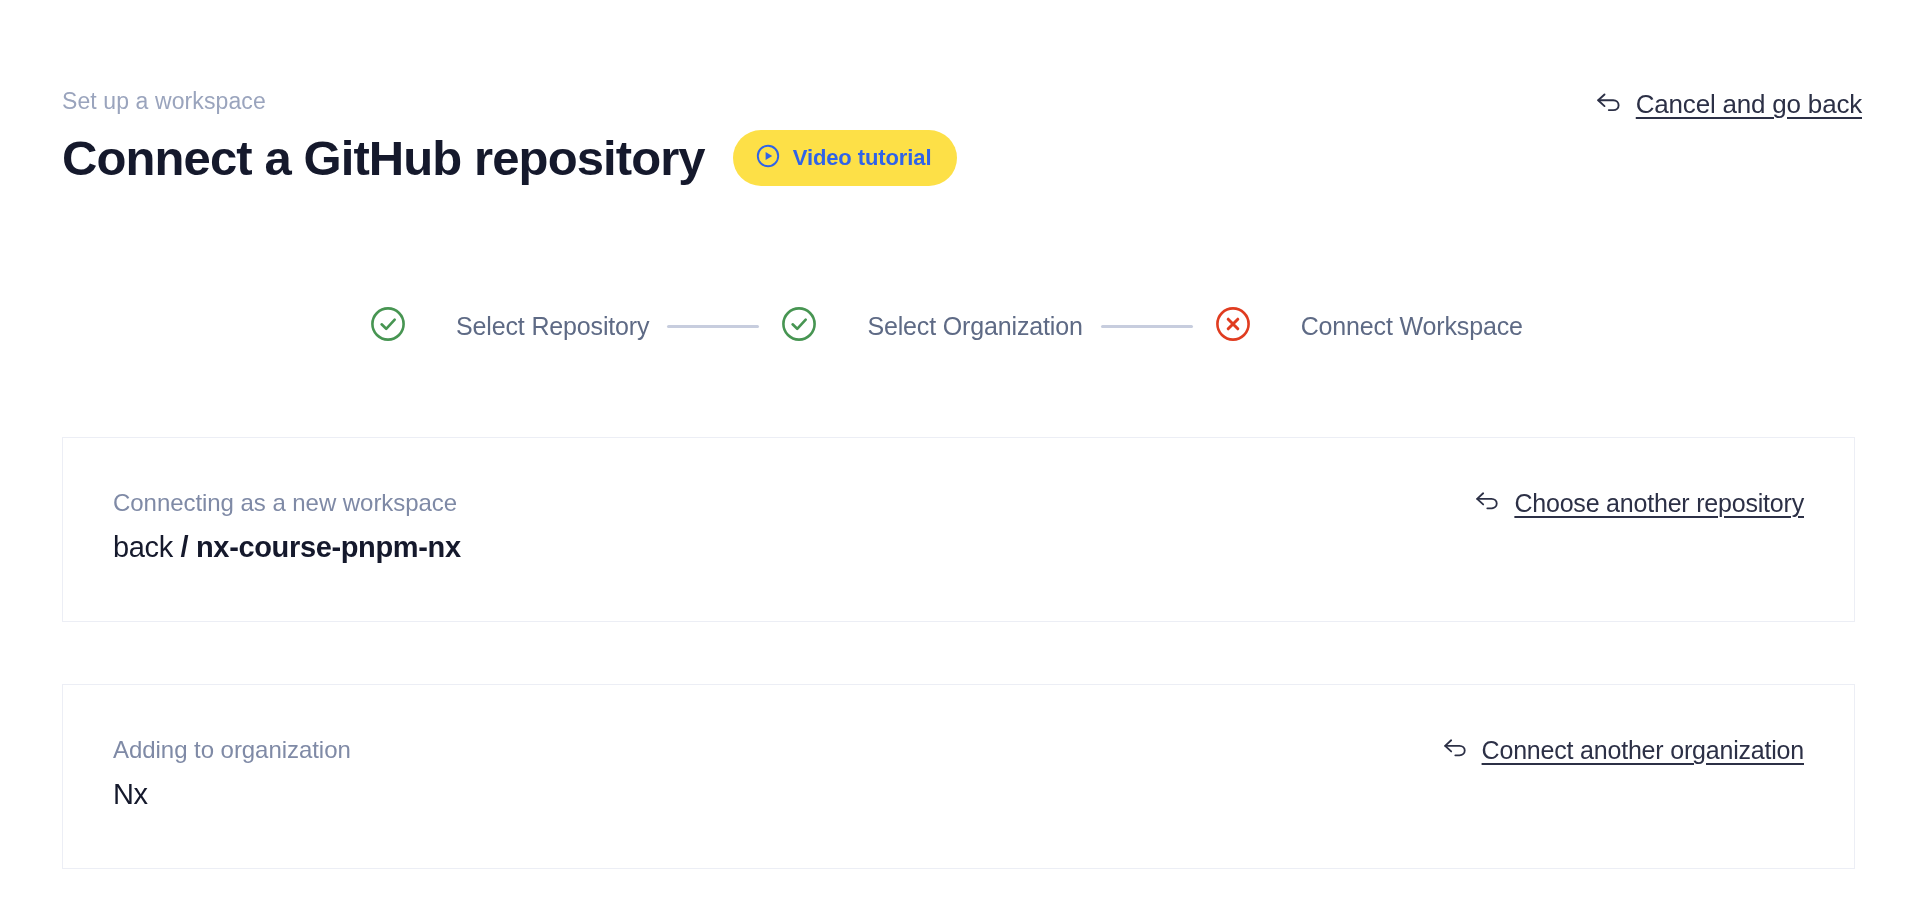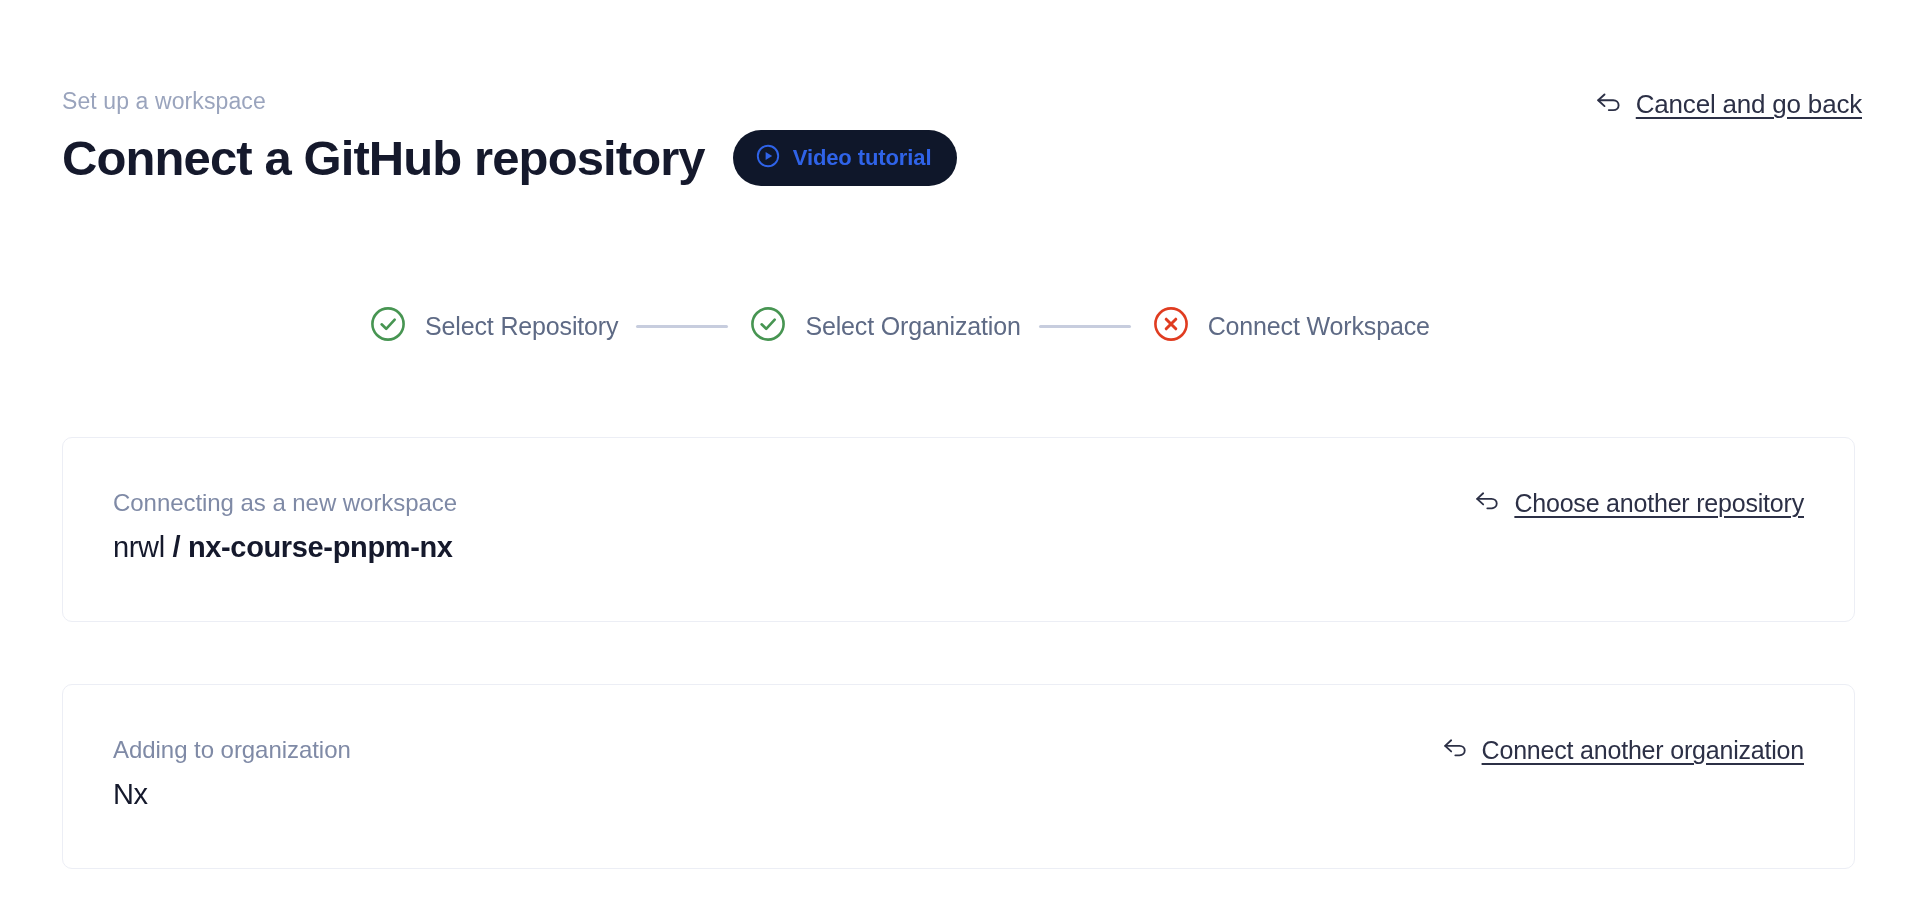--- a/index.html
+++ b/index.html
@@ -52,21 +52,21 @@
     font-weight: 700;
     letter-spacing: -0.9px;
     color: #15192c;
     white-space: nowrap;
   }
 
   .video-badge {
     display: inline-flex;
     align-items: center;
     gap: 12px;
-    background: #0f172a;
+    background: #fde047;
     border-radius: 999px;
     padding: 13px 26px 13px 22px;
     cursor: pointer;
     white-space: nowrap;
   }
   .video-badge .label {
     color: #2f63e8;
     font-size: 22px;
     font-weight: 700;
     letter-spacing: -0.1px;
@@ -108,39 +108,40 @@
     align-items: center;
     gap: 15px;
     white-space: nowrap;
   }
   .step-label {
     font-size: 25px;
     line-height: 30px;
     color: #5e6a85;
     letter-spacing: -0.15px;
     font-weight: 400;
+    margin-left: 31px;
   }
   .step-connector {
     width: 92px;
     height: 3px;
     background: #c7cdde;
     border-radius: 2px;
     margin: 0 18px;
     flex: none;
   }
   .step-icon { display: block; flex: none; }
 
   
   .card {
     position: absolute;
     left: 62px;
     width: 1793px;
     background: #ffffff;
     border: 1.5px solid #eceef5;
-    border-radius: 10px;
+    border-radius: 0;
     box-sizing: border-box;
   }
   #card-repository { top: 437px; height: 185px; }
   #card-organization { top: 684px; height: 185px; }
 
   .card-inner {
     position: relative;
     height: 100%;
     padding: 0 50px;
   }
@@ -258,21 +259,21 @@
     </div>
 
   </div>
 
   <div class="card" id="card-repository">
     <div class="card-inner">
 
       <div class="card-body">
         <div class="card-caption">Connecting as a new workspace</div>
         <div class="card-value">
-          <span class="owner">nrwl</span><span class="sep"> / </span><span class="repo">nx-course-pnpm-nx</span>
+          <span class="owner">back</span><span class="sep"> / </span><span class="repo">nx-course-pnpm-nx</span>
         </div>
       </div>
 
       <div class="card-action">
         <span class="back-arrow">
           <svg width="29" height="25" viewBox="0 0 30 26" fill="none" xmlns="http://www.w3.org/2000/svg">
             <path d="M10.5 5.5 L4.2 11.3 L10.5 17.1" stroke="#2c3046" stroke-width="1.9" stroke-linecap="round" stroke-linejoin="round"></path>
             <path d="M4.4 11.3 H19.2 C22.4 11.3 24.6 13.4 24.6 16.2 C24.6 19 22.4 21.1 19.2 21.1 H14.8" stroke="#2c3046" stroke-width="1.9" stroke-linecap="round" stroke-linejoin="round" fill="none"></path>
           </svg>
         </span>

